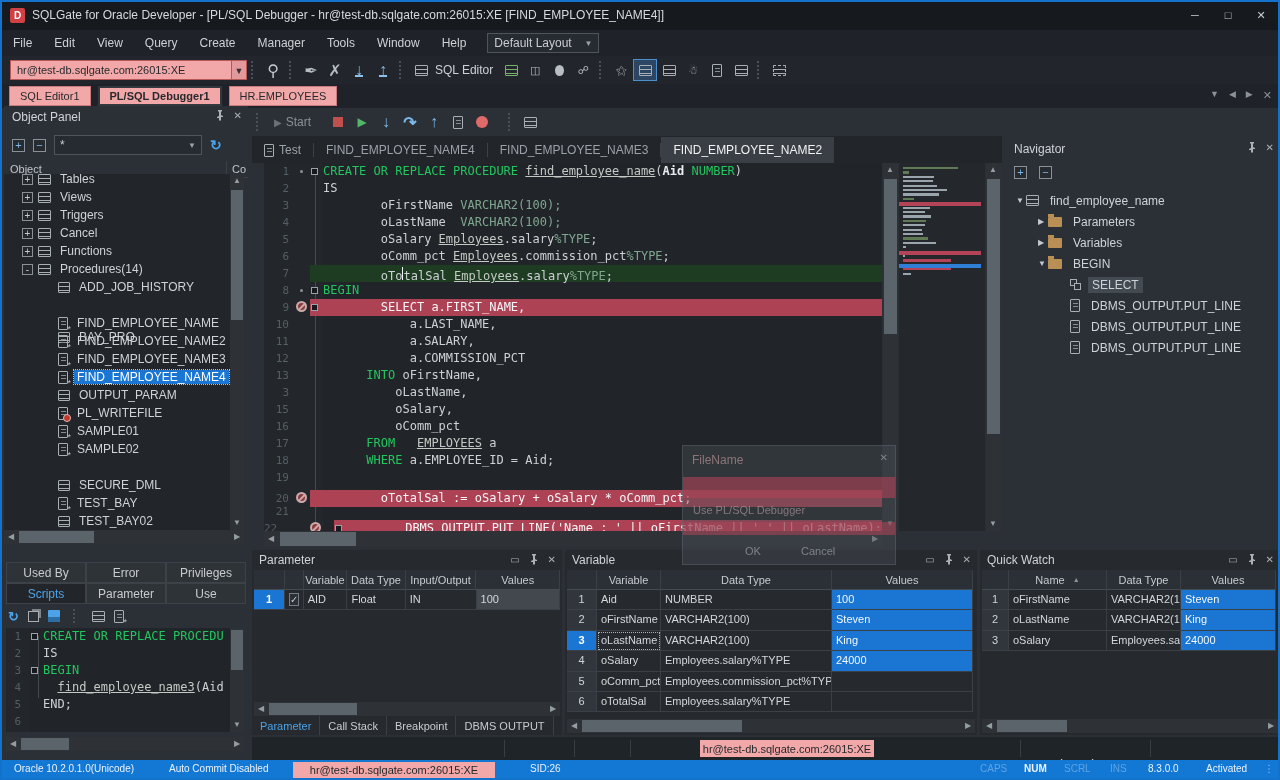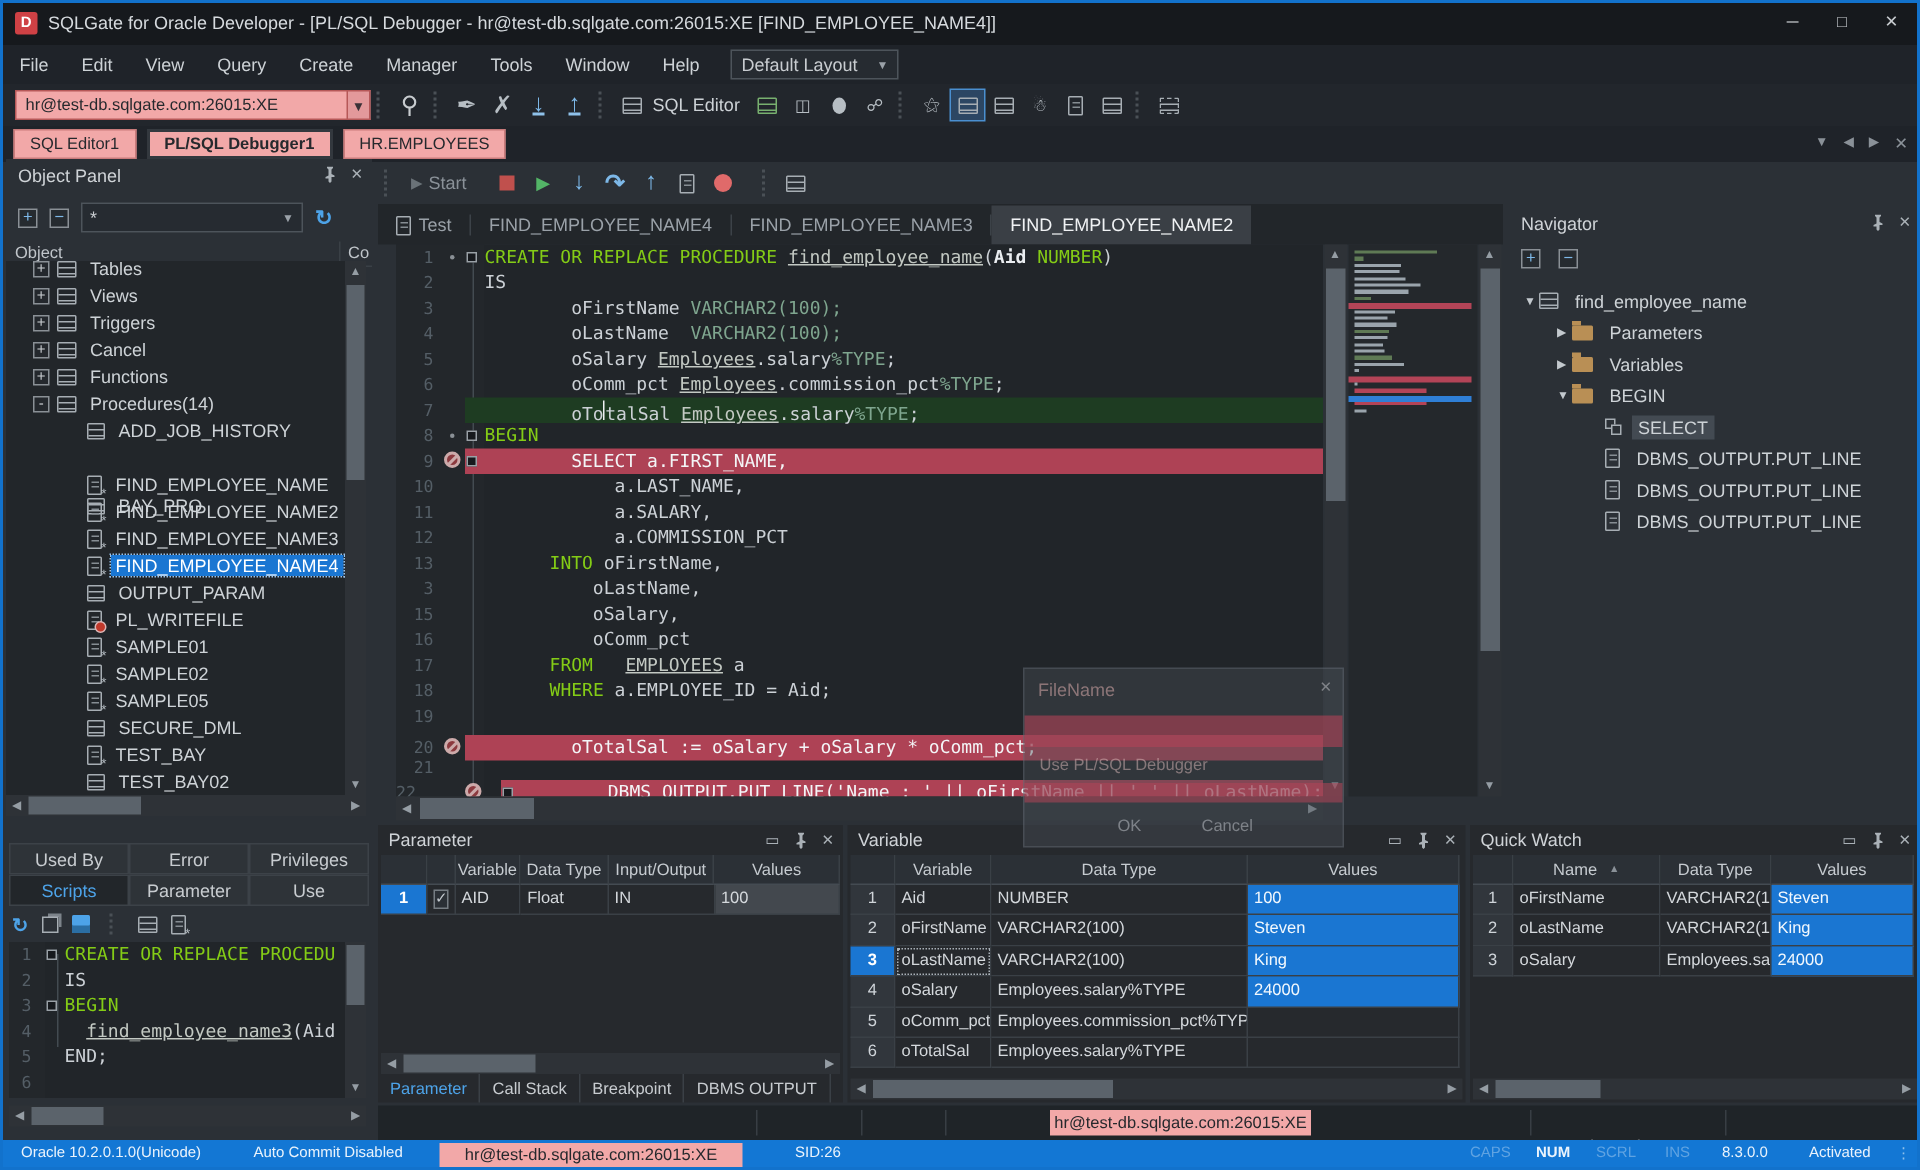--- a/index.html
+++ b/index.html
@@ -94,21 +94,21 @@
   
   .code-row { position:absolute; display:flex; height:17px; font-family:"DejaVu Sans Mono", monospace;
               font-size:12px; line-height:17px; }
   .code-row .ln { text-align:right; color:#545e66; font-size:11px; padding-right:5px; }
   .code-row .bpc { width:16px; position:relative; }
   .code-row .body { flex:1; display:flex; white-space:pre; position:relative; }
   .code-row .fold { width:13px; position:relative; }
   .code-row.row-cur .body { background:#1e3c22; }
   .code-row.row-bp .body { background:#ae4255; }
   .row-bp .tk-k, .row-bp .tk-p, .row-bp .tk-u, .row-bp .tk-t, .row-bp .tk-b { color:#f3f5f7 !important; }
-  .tk-k { color:#84cc16; } .tk-p { color:#ccd1d6; } .tk-t { color:#7fa68f; }
+  .tk-k { color:#22c55e; } .tk-p { color:#ccd1d6; } .tk-t { color:#7fa68f; }
   .tk-u { color:#c3c9c3; text-decoration:underline; } .tk-b { color:#eaedf0; font-weight:bold; }
   .tk-cur { display:inline-block; width:1px; background:#eef1f3; height:13px; margin-top:2px; }
   .foldbox { position:absolute; left:1px; top:5px; width:7px; height:7px; border:1px solid #9aa1a7; background:#16191d; }
   .bp-ico { position:absolute; left:2px; top:2px; width:11px; height:11px; border-radius:50%;
             border:2px solid #caa; background:#8c3a3f; }
   .bp-ico::after { content:''; position:absolute; left:-1px; top:3px; width:9px; height:1.5px; background:#caa; transform:rotate(-45deg); }
   .dot-ico { position:absolute; left:6px; top:7px; width:3px; height:3px; border-radius:50%; background:#8a9096; }
 
   
   #debugbar { left:250px; top:106px; width:750px; height:28px; background:#2b3036; display:flex; align-items:center; }
@@ -370,24 +370,20 @@
           <span class="id err"></span>
           <span class="lbl">PL_WRITEFILE</span>
         </div>
         <div class="otree-row" style="top: 248px; padding-left: 54px;">
           <span class="id gear"></span>
           <span class="lbl">SAMPLE01</span>
         </div>
         <div class="otree-row" style="top: 266px; padding-left: 54px;">
           <span class="id gear"></span>
           <span class="lbl">SAMPLE02</span>
-        </div>
-        <div class="otree-row" style="top: 284px; padding-left: 54px;">
-          <span class="id gear"></span>
-          <span class="lbl">SAMPLE05</span>
         </div>
         <div class="otree-row" style="top: 302px; padding-left: 54px;">
           <span class="ig" style="width: 12px;"></span>
           <span class="lbl">SECURE_DML</span>
         </div>
         <div class="otree-row" style="top: 320px; padding-left: 54px;">
           <span class="id gear"></span>
           <span class="lbl">TEST_BAY</span>
         </div>
         <div class="otree-row" style="top: 338px; padding-left: 54px;">

